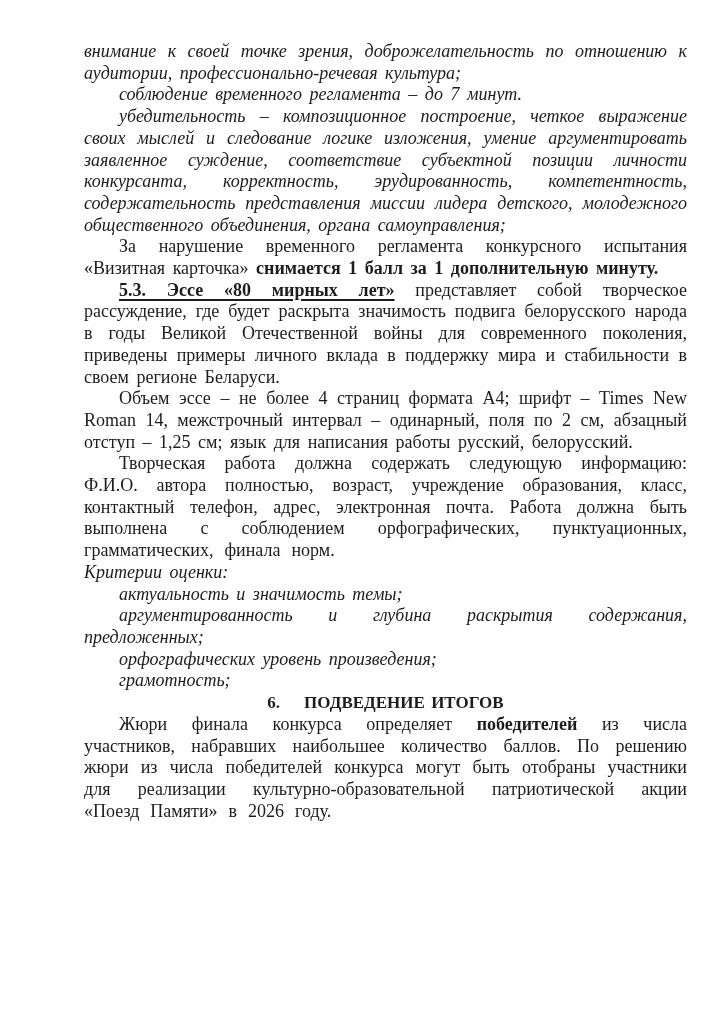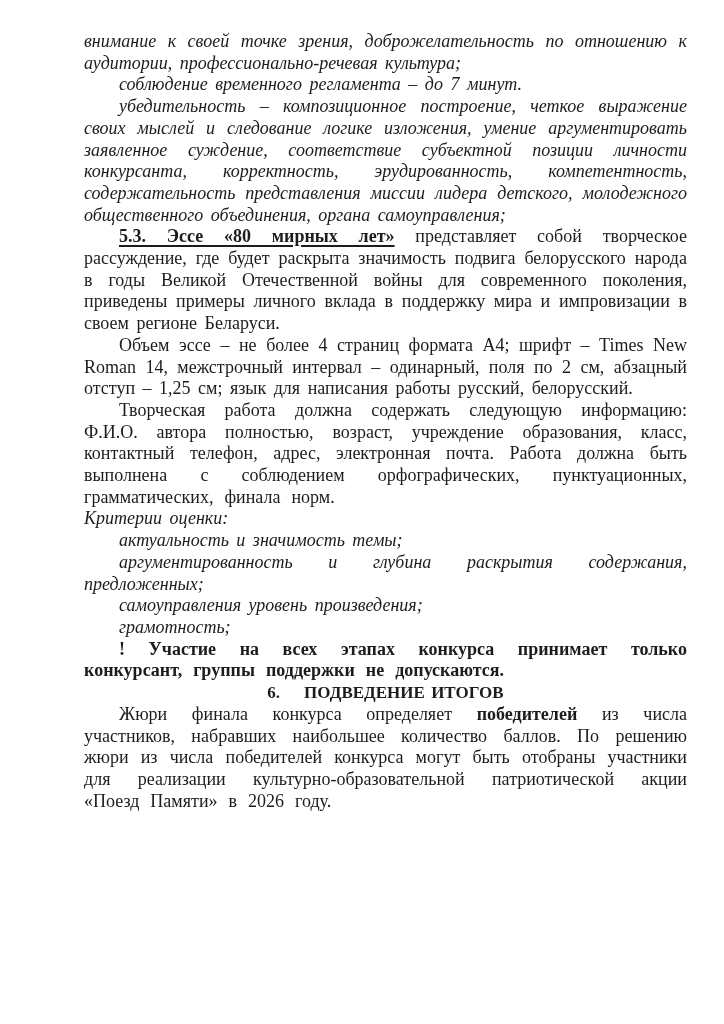--- a/index.html
+++ b/index.html
@@ -6,21 +6,21 @@
     margin: 0;
     padding: 0;
     background: #ffffff;
   }
   .page {
     position: relative;
     width: 724px;
     height: 1024px;
     background: #ffffff;
     box-sizing: border-box;
-    padding: 31px 37px 0 84px;
+    padding: 41px 37px 0 84px;
     overflow: hidden;
     font-family: "Liberation Serif", "DejaVu Serif", serif;
     color: #1c1c1c;
   }
   .para {
     margin: 0;
     font-size: 18px;
     line-height: 21.7px;
     text-align: justify;
     word-spacing: 3px;
@@ -51,38 +51,38 @@
 
 <div class="page">
 
   <p class="para italic">внимание к своей точке зрения, доброжелательность по отношению к аудитории, профессионально-речевая культура;</p>
 
 
   <p class="para italic indent">соблюдение временного регламента – до 7 минут.</p>
 
   <p class="para italic indent">убедительность – композиционное построение, четкое выражение своих мыслей и следование логике изложения, умение аргументировать заявленное суждение, соответствие субъектной позиции личности конкурсанта, корректность, эрудированность, компетентность, содержательность представления миссии лидера детского, молодежного общественного объединения, органа самоуправления;</p>
 
+  <p class="para indent"><span>За нарушение временного регламента конкурсного испытания «Визитная карточка» </span><span class="bold">снимается 1 балл за 1 дополнительную минуту.</span></p>
 
-  <p class="para indent"><span class="lead-underline">5.3. Эссе «80 мирных лет»</span><span> представляет собой творческое рассуждение, где будет раскрыта значимость подвига белорусского народа в годы Великой Отечественной войны для современного поколения, приведены примеры личного вклада в поддержку мира и импровизации в своем регионе Беларуси.</span></p>
+  <p class="para indent"><span class="lead-underline">5.3. Эссе «80 мирных лет»</span><span> представляет собой творческое рассуждение, где будет раскрыта значимость подвига белорусского народа в годы Великой Отечественной войны для современного поколения, приведены примеры личного вклада в поддержку мира и стабильности в своем регионе Беларуси.</span></p>
 
 
   <p class="para indent">Объем эссе – не более 4 страниц формата А4; шрифт – Times New Roman 14, межстрочный интервал – одинарный, поля по 2 см, абзацный отступ – 1,25 см; язык для написания работы русский, белорусский.</p>
 
   <p class="para indent spread">Творческая работа должна содержать следующую информацию: Ф.И.О. автора полностью, возраст, учреждение образования, класс, контактный телефон, адрес, электронная почта. Работа должна быть выполнена с соблюдением орфографических, пунктуационных, грамматических, финала норм.</p>
 
   <p class="para italic">Критерии оценки:</p>
 
   <p class="para italic indent">актуальность и значимость темы;</p>
 
   <p class="para italic indent">аргументированность и глубина раскрытия содержания, предложенных;</p>
 
-  <p class="para italic indent">самоуправления уровень произведения;</p>
+  <p class="para italic indent">орфографических уровень произведения;</p>
 
   <p class="para italic indent">грамотность;</p>
 
 
-  <p class="para bold indent spread">! Участие на всех этапах конкурса принимает только конкурсант, группы поддержки не допускаются.</p>
 
   <p class="heading"><span class="heading-number">6.</span><span>ПОДВЕДЕНИЕ ИТОГОВ</span></p>
 
   <p class="para indent spread"><span>Жюри финала конкурса определяет </span><span class="bold">победителей</span><span> из числа участников, набравших наибольшее количество баллов. По решению жюри из числа победителей конкурса могут быть отобраны участники для реализации культурно-образовательной патриотической акции «Поезд Памяти» в 2026 году.</span></p>
 
 </div>
 
 </body></html>

